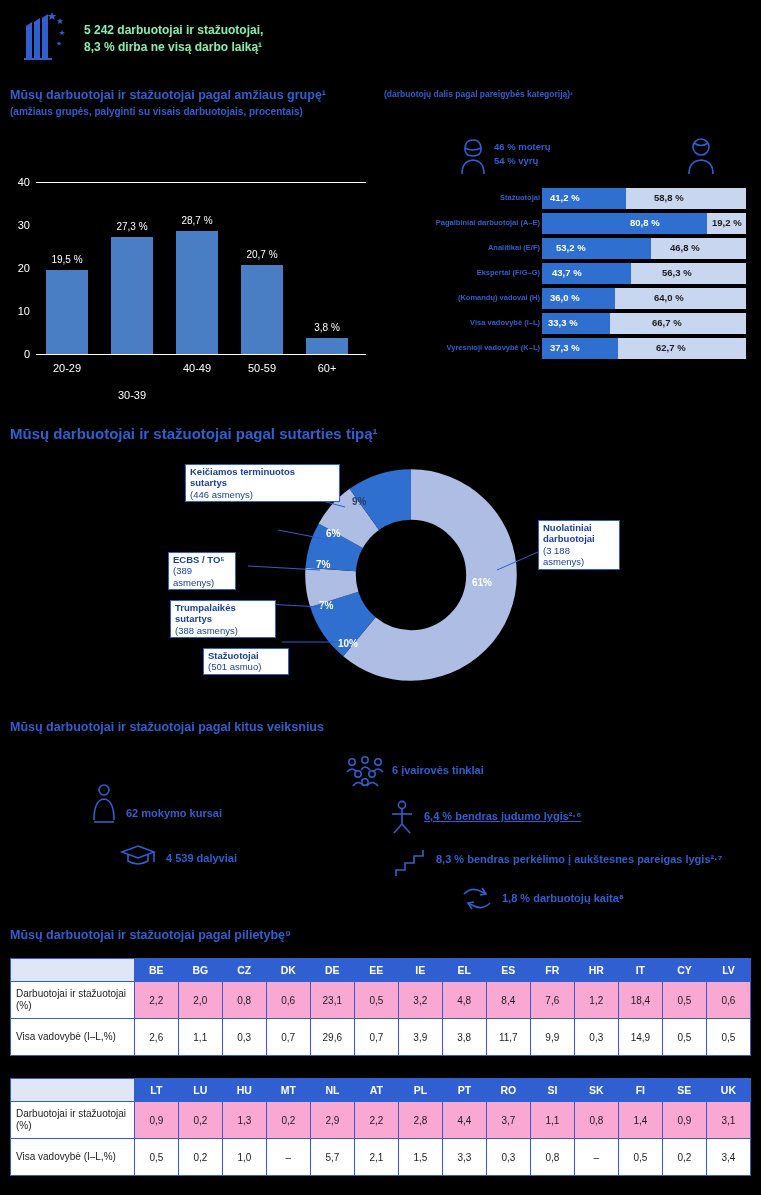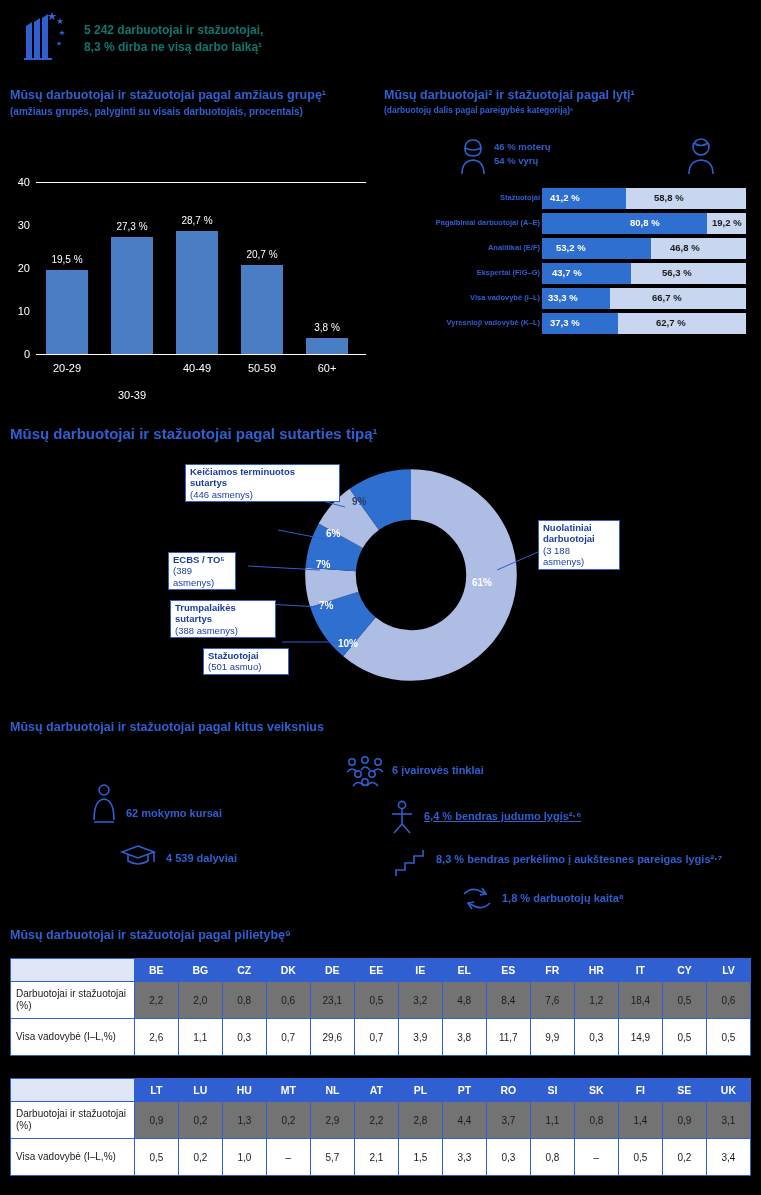--- a/index.html
+++ b/index.html
@@ -3,21 +3,21 @@
 <meta charset="utf-8">
 <style>
   html,body{margin:0;padding:0;background:#000;}
   body{width:761px;height:1195px;position:relative;font-family:"Liberation Sans",sans-serif;color:#2b56c4;overflow:hidden;}
   .sec-title{font-size:12.5px;font-weight:bold;color:#2f5fd0;line-height:1.25;}
   .sec-sub{font-size:9px;font-weight:bold;color:#2f5fd0;line-height:1.2;}
 
   
   #header{position:absolute;left:0;top:0;width:761px;height:72px;}
   #header-icon{position:absolute;left:18px;top:10px;width:56px;height:50px;}
-  #header-text{position:absolute;left:84px;top:22px;font-size:12px;font-weight:bold;color:#0f766e;line-height:1.45;}
+  #header-text{position:absolute;left:84px;top:22px;font-size:12px;font-weight:bold;color:#86efac;line-height:1.45;}
 
   
   #age-block{position:absolute;left:10px;top:88px;width:370px;}
   #age-title{font-size:12.5px;font-weight:bold;line-height:1.25;}
   #age-sub{font-size:10px;font-weight:bold;margin-top:2px;}
   #age-chart{position:absolute;left:8px;top:182px;width:372px;height:212px;}
   .axis-line{position:absolute;background:#fff;}
   .y-lbl{position:absolute;color:#fff;font-size:11px;text-align:right;width:22px;}
   .x-lbl{position:absolute;color:#fff;font-size:11px;text-align:center;width:64px;}
   .bar{position:absolute;background:#4a7ec4;}
@@ -49,21 +49,21 @@
   #other-title{position:absolute;left:10px;top:720px;font-size:12.5px;font-weight:bold;}
   .fact-txt{position:absolute;font-size:11px;font-weight:bold;color:#2f5fd0;line-height:1.35;}
 
   
   #cit-title{position:absolute;left:10px;top:928px;font-size:12.5px;font-weight:bold;}
   table.cit{position:absolute;border-collapse:collapse;font-size:10px;color:#1b1b1b;background:#fff;}
   table.cit th,table.cit td{border:1px solid #2f5fd0;text-align:center;padding:0;}
   table.cit th{background:#2f5fd0;color:#fff;font-size:10.5px;font-weight:bold;height:22px;}
   table.cit th.corner{background:#dfe6f5;}
   table.cit td.rowhdr{background:#fff;color:#1b1b1b;text-align:left;padding:2px 5px;font-size:10px;line-height:1.2;}
-  table.cit tr.shade td{background:#737373;}
+  table.cit tr.shade td{background:#f9a8d4;}
   table.cit tr.shade td.rowhdr{background:#fff;}
 </style>
 </head>
 <body>
 
 <div id="header">
   <div id="header-icon">
     <svg width="56" height="50" viewBox="0 0 56 50">
       <g fill="#2f5fd0">
         <polygon points="8,48 8,16 14,12 14,48"></polygon>
@@ -114,21 +114,20 @@
   <div class="bar-lbl" style="left:287px;top:140px;">3,8 %</div>
 
   <div class="x-lbl" style="left:27px;top:180px;">20-29</div>
   <div class="x-lbl" style="left:92px;top:180px;margin-top:27px;">30-39</div>
   <div class="x-lbl" style="left:157px;top:180px;">40-49</div>
   <div class="x-lbl" style="left:222px;top:180px;">50-59</div>
   <div class="x-lbl" style="left:287px;top:180px;">60+</div>
 </div>
 
 <div id="gen-block">
-  <div id="gen-title" class="sec-title">Mūsų darbuotojai² ir stažuotojai pagal lytį¹</div>
   <div id="gen-sub" class="sec-sub">(darbuotojų dalis pagal pareigybės kategoriją)³</div>
 </div>
 
 <div id="gen-legend">
   <div style="position:absolute;left:72px;top:0;">
     <svg width="34" height="40" viewBox="0 0 34 40">
       <g fill="none" stroke="#2f5fd0" stroke-width="1.6">
         <path d="M9 13 q0 -9 8 -9 q8 0 8 9 q0 7 -8 7 q-8 0 -8 -7z"></path>
         <path d="M6 38 q0 -13 11 -14 q11 1 11 14"></path>
         <path d="M9 12 q8 4 16 0"></path>
@@ -181,20 +180,28 @@
 
   <div class="gen-row">
     <div class="gen-cat">Ekspertai (F/G–G)</div>
     <div class="gen-bar-wrap">
       <div class="gen-bar-f" style="width:43.7%;"></div>
       <div class="gen-val-f" style="left:10px;">43,7 %</div>
       <div class="gen-val-m" style="left:120px;">56,3 %</div>
     </div>
   </div>
 
+  <div class="gen-row">
+    <div class="gen-cat">(Komandų) vadovai (H)</div>
+    <div class="gen-bar-wrap">
+      <div class="gen-bar-f" style="width:36%;"></div>
+      <div class="gen-val-f" style="left:8px;">36,0 %</div>
+      <div class="gen-val-m" style="left:112px;">64,0 %</div>
+    </div>
+  </div>
 
   <div class="gen-row">
     <div class="gen-cat">Visa vadovybė (I–L)</div>
     <div class="gen-bar-wrap">
       <div class="gen-bar-f" style="width:33.3%;"></div>
       <div class="gen-val-f" style="left:6px;">33,3 %</div>
       <div class="gen-val-m" style="left:110px;">66,7 %</div>
     </div>
   </div>
 

